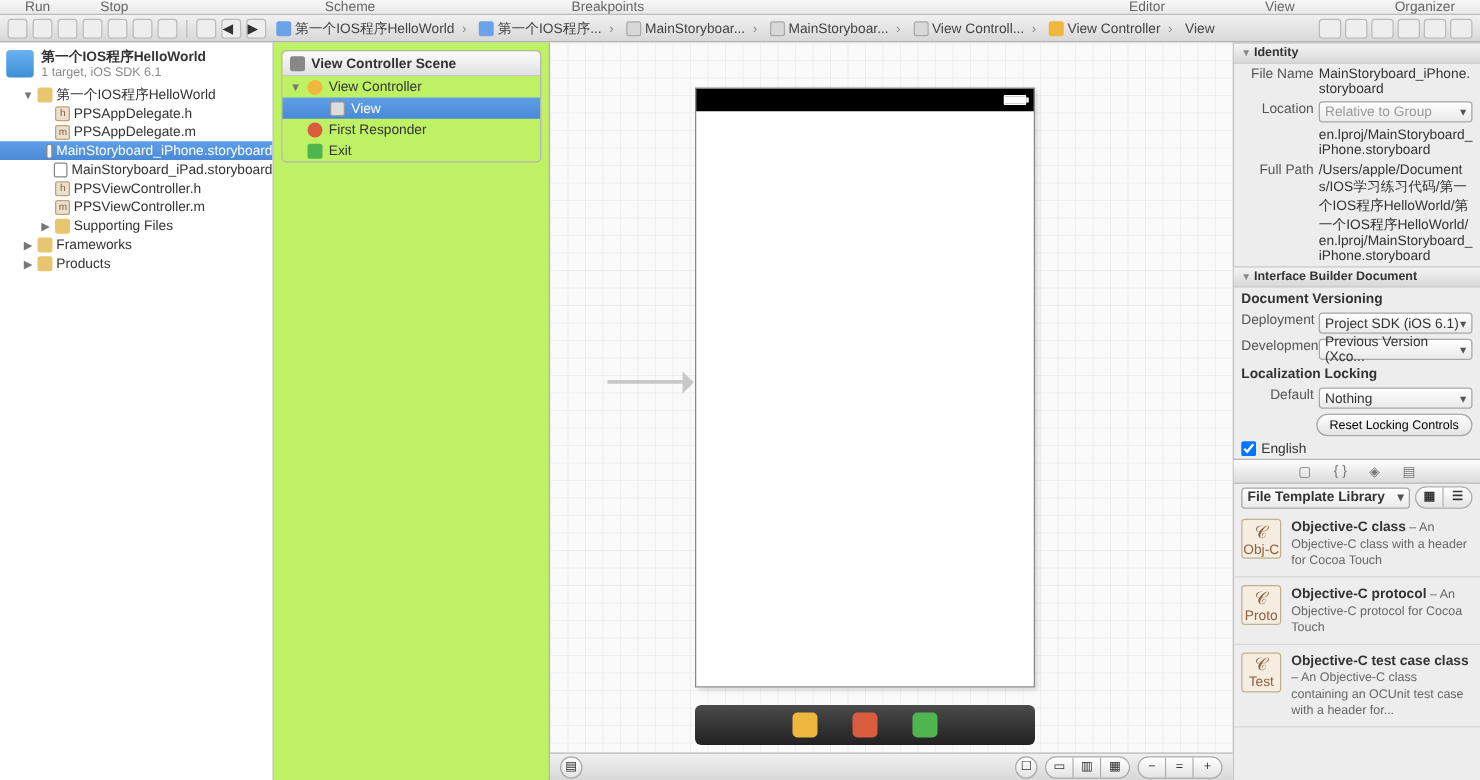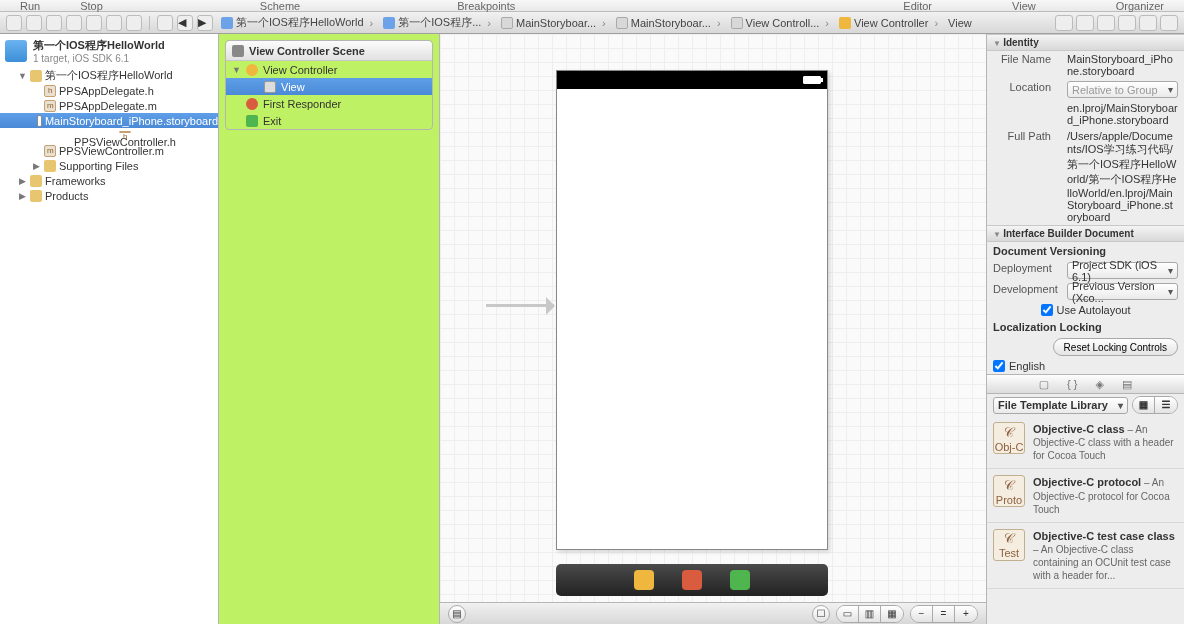--- a/index.html
+++ b/index.html
@@ -65,21 +65,21 @@
 .dico.y{ background:#efb73e; } .dico.r{ background:#d95c3f; } .dico.g{ background:#4fb54f; }
 .bbar { position:absolute; bottom:0; left:0; right:0; height:22px; background:linear-gradient(#f1f1f1,#d8d8d8); border-top:1px solid #b5b5b5; display:flex; align-items:center; padding:0 8px; gap:6px; }
 .bseg { display:flex; border:1px solid #aaa; border-radius:10px; overflow:hidden; }
 .bseg span{ width:22px; height:16px; text-align:center; font-size:10px; background:linear-gradient(#fff,#e3e3e3); border-right:1px solid #aaa; line-height:16px; }
 .bseg span:last-child{ border:none; }
 .circ { width:18px; height:18px; border:1px solid #aaa; border-radius:9px; background:linear-gradient(#fff,#e3e3e3); text-align:center; font-size:10px; line-height:16px; }
 
 .insp { width:198px; background:#ededed; border-left:1px solid #b5b5b5; display:flex; flex-direction:column; font-size:10px; }
 .isect { background:linear-gradient(#f4f4f4,#d8d8d8); border-top:1px solid #c8c8c8; border-bottom:1px solid #c8c8c8; padding:2px 6px; font-weight:bold; font-size:10px; }
 .isect:before{ content:"▼ "; color:#888; font-size:8px; }
-.ifield { display:flex; padding:2px 6px; gap:16px; align-items:flex-start; }
+.ifield { display:flex; padding:2px 6px; gap:4px; align-items:flex-start; }
 .ifield .lbl { width:58px; text-align:right; color:#555; }
 .ifield .val { flex:1; color:#333; word-break:break-all; }
 .sel-box { flex:1; height:17px; background:linear-gradient(#fff,#eaeaea); border:1px solid #a8a8a8; border-radius:3px; padding:0 4px; display:flex; align-items:center; justify-content:space-between; font-size:10px; }
 .sel-box:after { content:"▾"; color:#555; }
 .btn { height:18px; background:linear-gradient(#fff,#e4e4e4); border:1px solid #a8a8a8; border-radius:9px; padding:0 10px; font-size:10px; }
 .chk { display:flex; align-items:center; gap:4px; padding:2px 6px; }
 .chk input{ width:12px; height:12px; }
 
 .libtab { height:20px; background:linear-gradient(#fdfdfd,#dcdcdc); border-top:1px solid #b5b5b5; border-bottom:1px solid #b5b5b5; display:flex; justify-content:center; align-items:center; gap:18px; font-size:12px; color:#777; }
 .libsel { height:22px; padding:3px 6px; display:flex; gap:4px; align-items:center;font-weight:bold; }
@@ -182,21 +182,26 @@
         <div class="row" style="padding-left: 32px;">
           <span class="disc"></span>
           <span class="fico m"></span>
           <span>PPSAppDelegate.m</span>
         </div>
         <div class="row sel" style="padding-left: 32px;">
           <span class="disc"></span>
           <span class="fico sb"></span>
           <span>MainStoryboard_iPhone.storyboard</span>
         </div>
-        <div class="row" style="padding-left: 32px; flex-direction: column;">
+        <div class="row" style="padding-left: 32px;">
+          <span class="disc"></span>
+          <span class="fico sb"></span>
+          <span>MainStoryboard_iPad.storyboard</span>
+        </div>
+        <div class="row" style="padding-left: 32px;">
           <span class="disc"></span>
           <span class="fico h"></span>
           <span>PPSViewController.h</span>
         </div>
         <div class="row" style="padding-left: 32px;">
           <span class="disc"></span>
           <span class="fico m"></span>
           <span>PPSViewController.m</span>
         </div>
         <div class="row" style="padding-left: 32px;">
@@ -307,25 +312,27 @@
         <div class="sel-box">
           <span>Project SDK (iOS 6.1)</span>
         </div>
       </div>
     <div class="ifield">
         <div class="lbl">Development</div>
         <div class="sel-box">
           <span>Previous Version (Xco...</span>
         </div>
       </div>
-    <div class="chk" style="justify-content:center">
-        <input type="checkbox" checked="" style="">
-        <span>Use Autolayout</span>
-      </div>
     <div style="padding:3px 6px; font-weight:bold">Localization Locking</div>
+    <div class="ifield">
+        <div class="lbl">Default</div>
+        <div class="sel-box">
+          <span>Nothing</span>
+        </div>
+      </div>
     <div class="ifield" style="justify-content:flex-end">
         <button class="btn">Reset Locking Controls</button>
       </div>
 
     <div class="chk">
         <input type="checkbox" checked="" style="">
         <span>English</span>
       </div>
 
     <div class="libtab">

